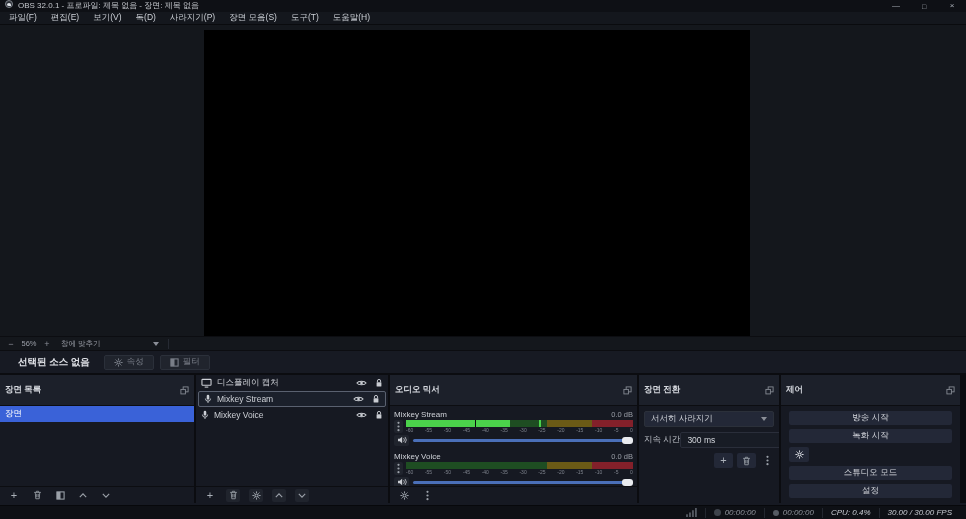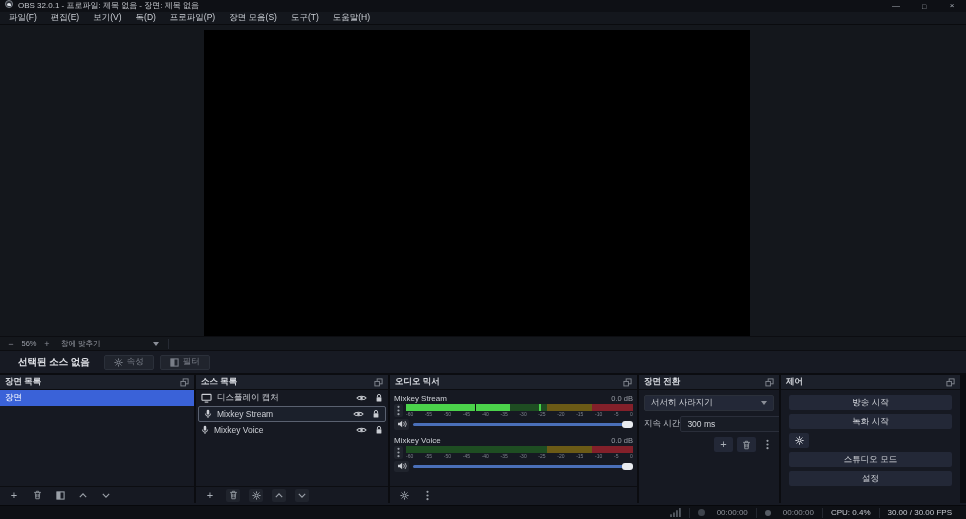--- a/index.html
+++ b/index.html
@@ -50,21 +50,21 @@
   .tool-btn { display:flex; align-items:center; gap:4px; height:15px; padding:0 9px;
     background:#20242d; border:1px solid #2b303a; border-radius:2px;
     color:#797e88; font-size:8.5px; margin-right:6px; }
 
   
   .docks { height:130px; background:#0b0c10; display:flex; gap:2px; padding-top:2px; flex:none; }
   .panel { background:#161922; display:flex; flex-direction:column; min-width:0; }
   .p-scenes { width:194px; } .p-sources { width:192px; } .p-mixer { width:247px; }
   .p-trans { width:140px; } .p-ctrl { width:179px; }
   .panel-header { height:15px; background:#1c202a; border-bottom:1px solid #0c0d11; flex:none;
-    display:flex; align-items:center; justify-content:space-between; padding:0 5px; }
+    display:flex; align-items:center; justify-content:space-between; padding:15px 5px; }
   .panel-title { font-size:8.5px; font-weight:bold; color:#d4d7dd; white-space:nowrap; }
   .panel-body { flex:1; position:relative; overflow:hidden; }
   .panel-footer { height:17px; border-top:1px solid #0c0d11; flex:none;
     display:flex; align-items:center; gap:9px; padding:0 7px; color:#9aa0a8; }
   .ficon { display:flex; align-items:center; justify-content:center; width:14px; height:13px; border-radius:2px; }
   .ficon.boxed { background:#20242d; }
   .plus-glyph { font-size:11px; color:#aab0b8; line-height:1; }
 
   
   .scene-row { height:16px; background:#3a62d8; color:#fff; display:flex; align-items:center;
@@ -121,21 +121,21 @@
     align-items:center; justify-content:center; font-size:8.5px; color:#d2d5db; }
   .vcam-row { display:flex; gap:3px; }
   .vcam-row .ctrl-btn { flex:1; }
   .gear-btn { width:20px; height:15px; background:#232837; border-radius:2px;
     display:flex; align-items:center; justify-content:center; }
 
   
   .statusbar { height:14px; background:#0e1015; border-top:1px solid #07080b; margin-top:2px;
     display:flex; align-items:center; justify-content:flex-end; padding:0 6px;
     font-size:8px; color:#8f939b; flex:none; }
-  .sb-item { display:flex; align-items:center; gap:12px; padding:0 8px; height:10px; }
+  .sb-item { display:flex; align-items:center; gap:4px; padding:0 8px; height:10px;font-style:italic; }
   .sb-sep { width:1px; height:10px; background:#23272f; }
   .sb-strong { color:#c8ccd3; }
   .dot { width:6px; height:6px; border-radius:50%; background:#565b63; }
   .stream-ico { width:7px; height:7px; border-radius:50%; background:#3e434b; }
 </style>
 </head>
 <body>
 
 <div class="titlebar">
   <span class="obs-logo"></span>
@@ -144,21 +144,21 @@
   <span class="win-btn">—</span>
   <span class="win-btn max">□</span>
   <span class="win-btn">×</span>
 </div>
 
 <div class="menubar">
   <span class="menu-item">파일(F)</span>
   <span class="menu-item">편집(E)</span>
   <span class="menu-item">보기(V)</span>
   <span class="menu-item">독(D)</span>
-  <span class="menu-item">프로파일(P)</span>
+  <span class="menu-item">사라지기(P)</span>
   <span class="menu-item">장면 모음(S)</span>
   <span class="menu-item">도구(T)</span>
   <span class="menu-item">도움말(H)</span>
 </div>
 
 <div class="preview">
   <div class="canvas"></div>
 </div>
 
 <div class="zoomrow">
@@ -227,27 +227,20 @@
       </span>
       <span class="ficon">
         <svg width="8" height="5" viewBox="0 0 10 6">
             <path d="M1 1l4 4 4-4" stroke="#9aa0a8" stroke-width="1.4" fill="none"></path>
           </svg>
       </span>
     </div>
   </div>
 
   <div class="panel p-sources">
-    <div class="panel-header">
-      <span class="panel-title">소스 목록</span>
-      <svg width="9" height="9" viewBox="0 0 10 10">
-        <rect x="3.5" y="1" width="5.5" height="5.5" fill="none" stroke="#858a93" stroke-width="1"></rect>
-        <rect x="1" y="3.8" width="5" height="5" fill="#1c202a" stroke="#858a93" stroke-width="1"></rect>
-      </svg>
-    </div>
     <div class="panel-body">
       <div class="src-row">
         <svg width="11" height="10" viewBox="0 0 12 11">
           <rect x="1" y="1.5" width="10" height="6.5" rx="0.8" fill="none" stroke="#cdd0d6" stroke-width="1.2"></rect>
           <path d="M4 10h4" stroke="#cdd0d6" stroke-width="1.2"></path>
         </svg>
         <span class="src-label">디스플레이 캡처</span>
         <span class="row-icons">
           <svg width="11" height="8" viewBox="0 0 12 8">
             <path d="M1 4C2.5 1.4 9.5 1.4 11 4C9.5 6.6 2.5 6.6 1 4Z" fill="none" stroke="#c9ccd2" stroke-width="1.1"></path>

